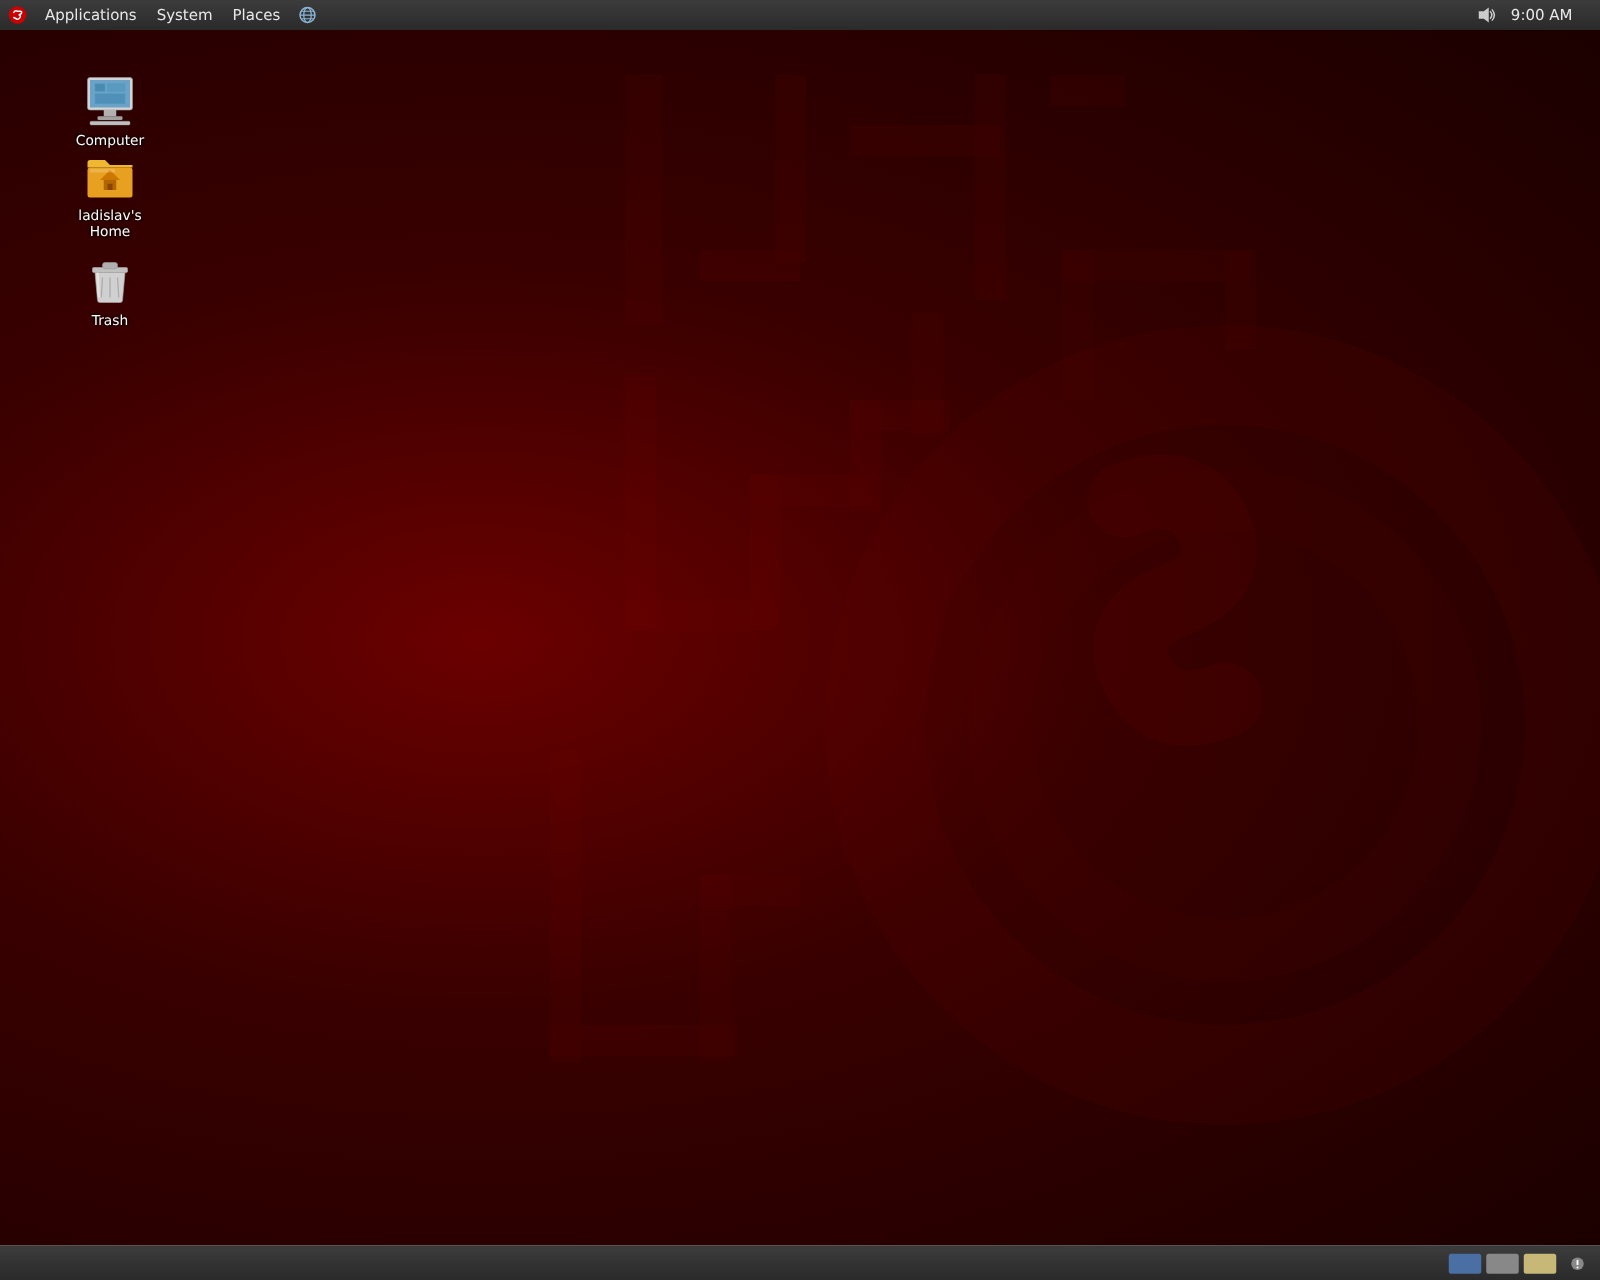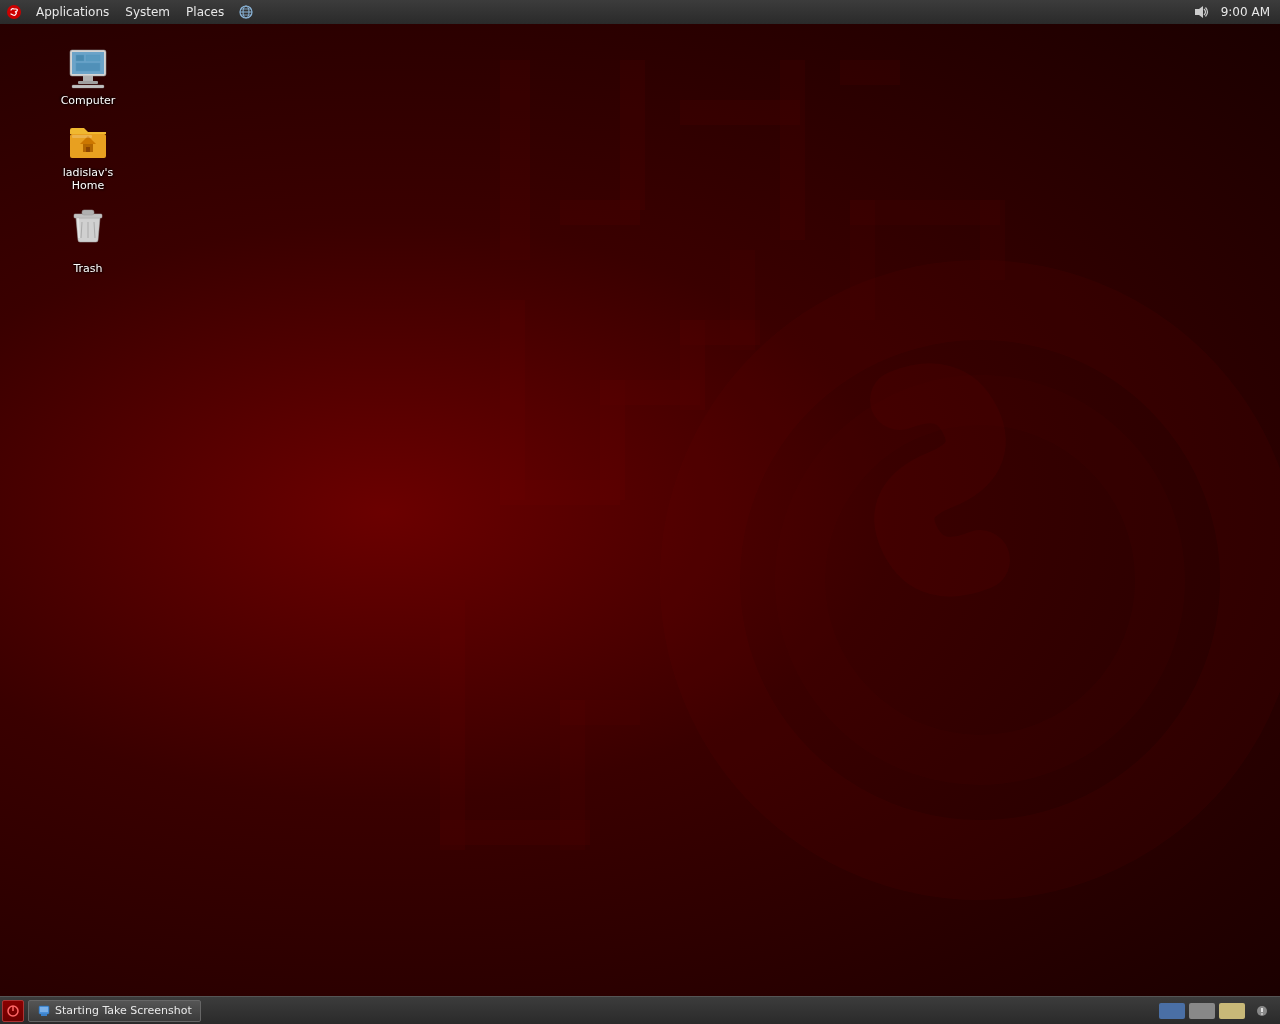--- a/index.html
+++ b/index.html
@@ -67,21 +67,21 @@
       cursor: pointer;
       white-space: nowrap;
     }
 
     
     #panel-right {
       margin-left: auto;
       display: flex;
       align-items: center;
       height: 100%;
-      padding-right: 4px;
+      padding-right: 16px;
     }
 
     .panel-right-item {
       padding: 0 6px;
       height: 100%;
       display: flex;
       align-items: center;
       color: #e8e8e8;
       font-size: 12px;
     }
@@ -280,21 +280,21 @@
           <path d="M12.5 3.5 Q16.5 8 12.5 12.5" fill="none" stroke="#ccc" stroke-width="1.2"></path>
         </svg>
       </div>
 
       <div class="panel-right-item">
         <span style="font-size:12px; color:#e8e8e8;">9:00 AM</span>
       </div>
     </div>
   </div>
 
-  <div class="desktop-icon" style="top: 40px; left: 48px;">
+  <div class="desktop-icon" style="top: 52px; left: 48px;">
     <div class="icon-img">
       <svg width="44" height="44" viewBox="0 0 44 44">
 
         <rect x="4" y="4" width="36" height="26" rx="2" fill="#d4d4d4" stroke="#999" stroke-width="0.5"></rect>
         <rect x="6" y="6" width="32" height="22" fill="#6ba3c8"></rect>
 
         <rect x="17" y="30" width="10" height="5" fill="#b0b0b0"></rect>
         <rect x="12" y="35" width="20" height="3" rx="1" fill="#a0a0a0"></rect>
 
         <rect x="6" y="39" width="32" height="3" rx="1" fill="#c0c0c0" stroke="#999" stroke-width="0.3"></rect>
@@ -320,61 +320,41 @@
           <rect x="3" y="8" width="10" height="8" fill="#b36600"></rect>
           <rect x="6" y="11" width="4" height="5" fill="#8b4400"></rect>
         </g>
 
         <rect x="6" y="17" width="20" height="3" rx="1" fill="rgba(255,255,255,0.2)"></rect>
       </svg>
     </div>
     <div class="icon-label">ladislav's Home</div>
   </div>
 
-  <div class="desktop-icon" style="top: 196px; left: 48px; gap: 12px;">
+  <div class="desktop-icon" style="top: 196px; left: 48px;">
     <div class="icon-img">
       <svg width="44" height="44" viewBox="0 0 44 44">
 
         <path d="M10 16 L12 38 Q12 40 14 40 L30 40 Q32 40 32 38 L34 16 Z" fill="#d0d0d0" stroke="#aaa" stroke-width="0.5"></path>
 
         <rect x="8" y="12" width="28" height="4" rx="1" fill="#c0c0c0" stroke="#aaa" stroke-width="0.5"></rect>
 
         <rect x="16" y="8" width="12" height="5" rx="2" fill="#b0b0b0" stroke="#999" stroke-width="0.5"></rect>
 
         <line x1="16" y1="20" x2="15" y2="36" stroke="#aaa" stroke-width="1"></line>
         <line x1="22" y1="20" x2="22" y2="36" stroke="#aaa" stroke-width="1"></line>
         <line x1="28" y1="20" x2="29" y2="36" stroke="#aaa" stroke-width="1"></line>
 
         <path d="M12 16 L13 36" stroke="rgba(255,255,255,0.4)" stroke-width="2"></path>
       </svg>
     </div>
     <div class="icon-label">Trash</div>
   </div>
 
   <div id="taskbar">
-    <div id="taskbar-left">
-
-      <div class="taskbar-system-btn">
-        <svg width="14" height="14" viewBox="0 0 14 14">
-          <circle cx="7" cy="7" r="5" fill="none" stroke="#ff6666" stroke-width="1.5"></circle>
-          <line x1="7" y1="2" x2="7" y2="7" stroke="#ff6666" stroke-width="1.5"></line>
-        </svg>
-      </div>
-
-      <div class="taskbar-window-btn">
-        <div class="win-icon">
-          <svg width="12" height="12" viewBox="0 0 12 12">
-            <rect x="1" y="1" width="10" height="8" rx="1" fill="#4a90d9" stroke="#2a70b9" stroke-width="0.5"></rect>
-            <rect x="3" y="9" width="6" height="2" fill="#3a80c9"></rect>
-            <rect x="2" y="2" width="8" height="5" fill="#7ab0e9"></rect>
-          </svg>
-        </div>
-        <span>Starting Take Screenshot</span>
-      </div>
-    </div>
 
     <div id="taskbar-right">
 
       <div class="taskbar-indicator">
         <div class="indicator-box indicator-box-blue"></div>
       </div>
       <div class="taskbar-indicator">
         <div class="indicator-box indicator-box-gray"></div>
       </div>
       <div class="taskbar-indicator">

